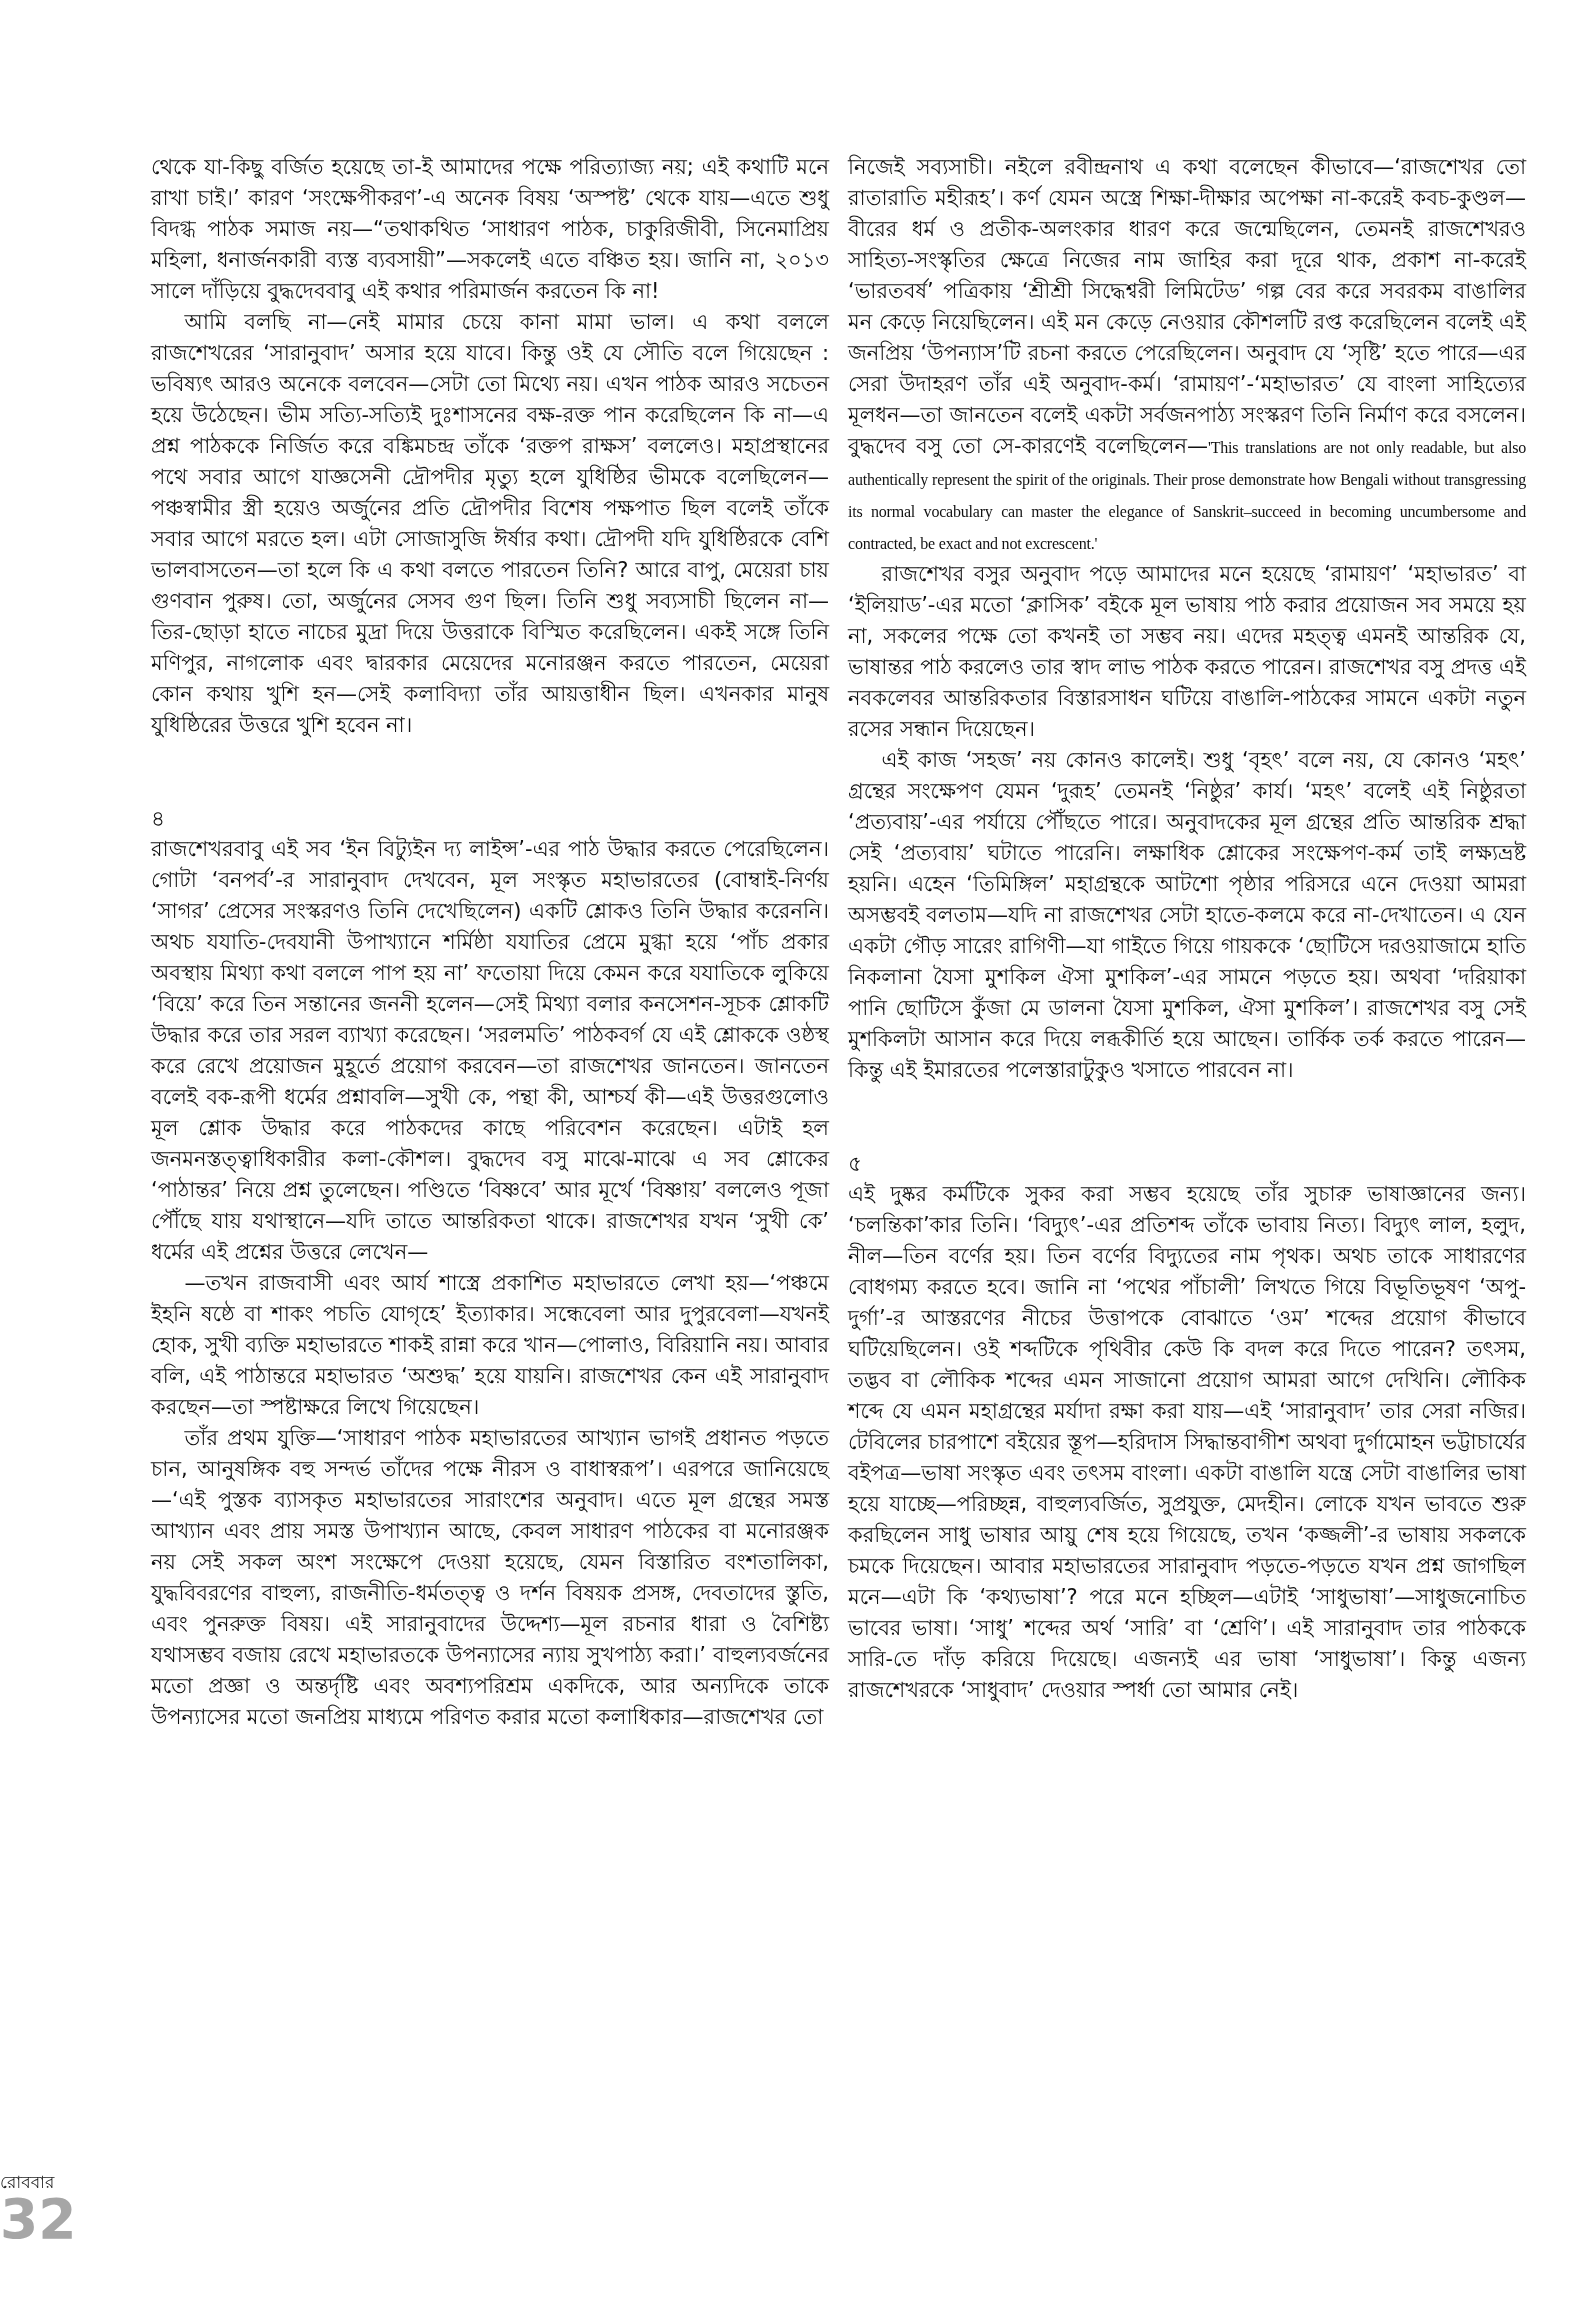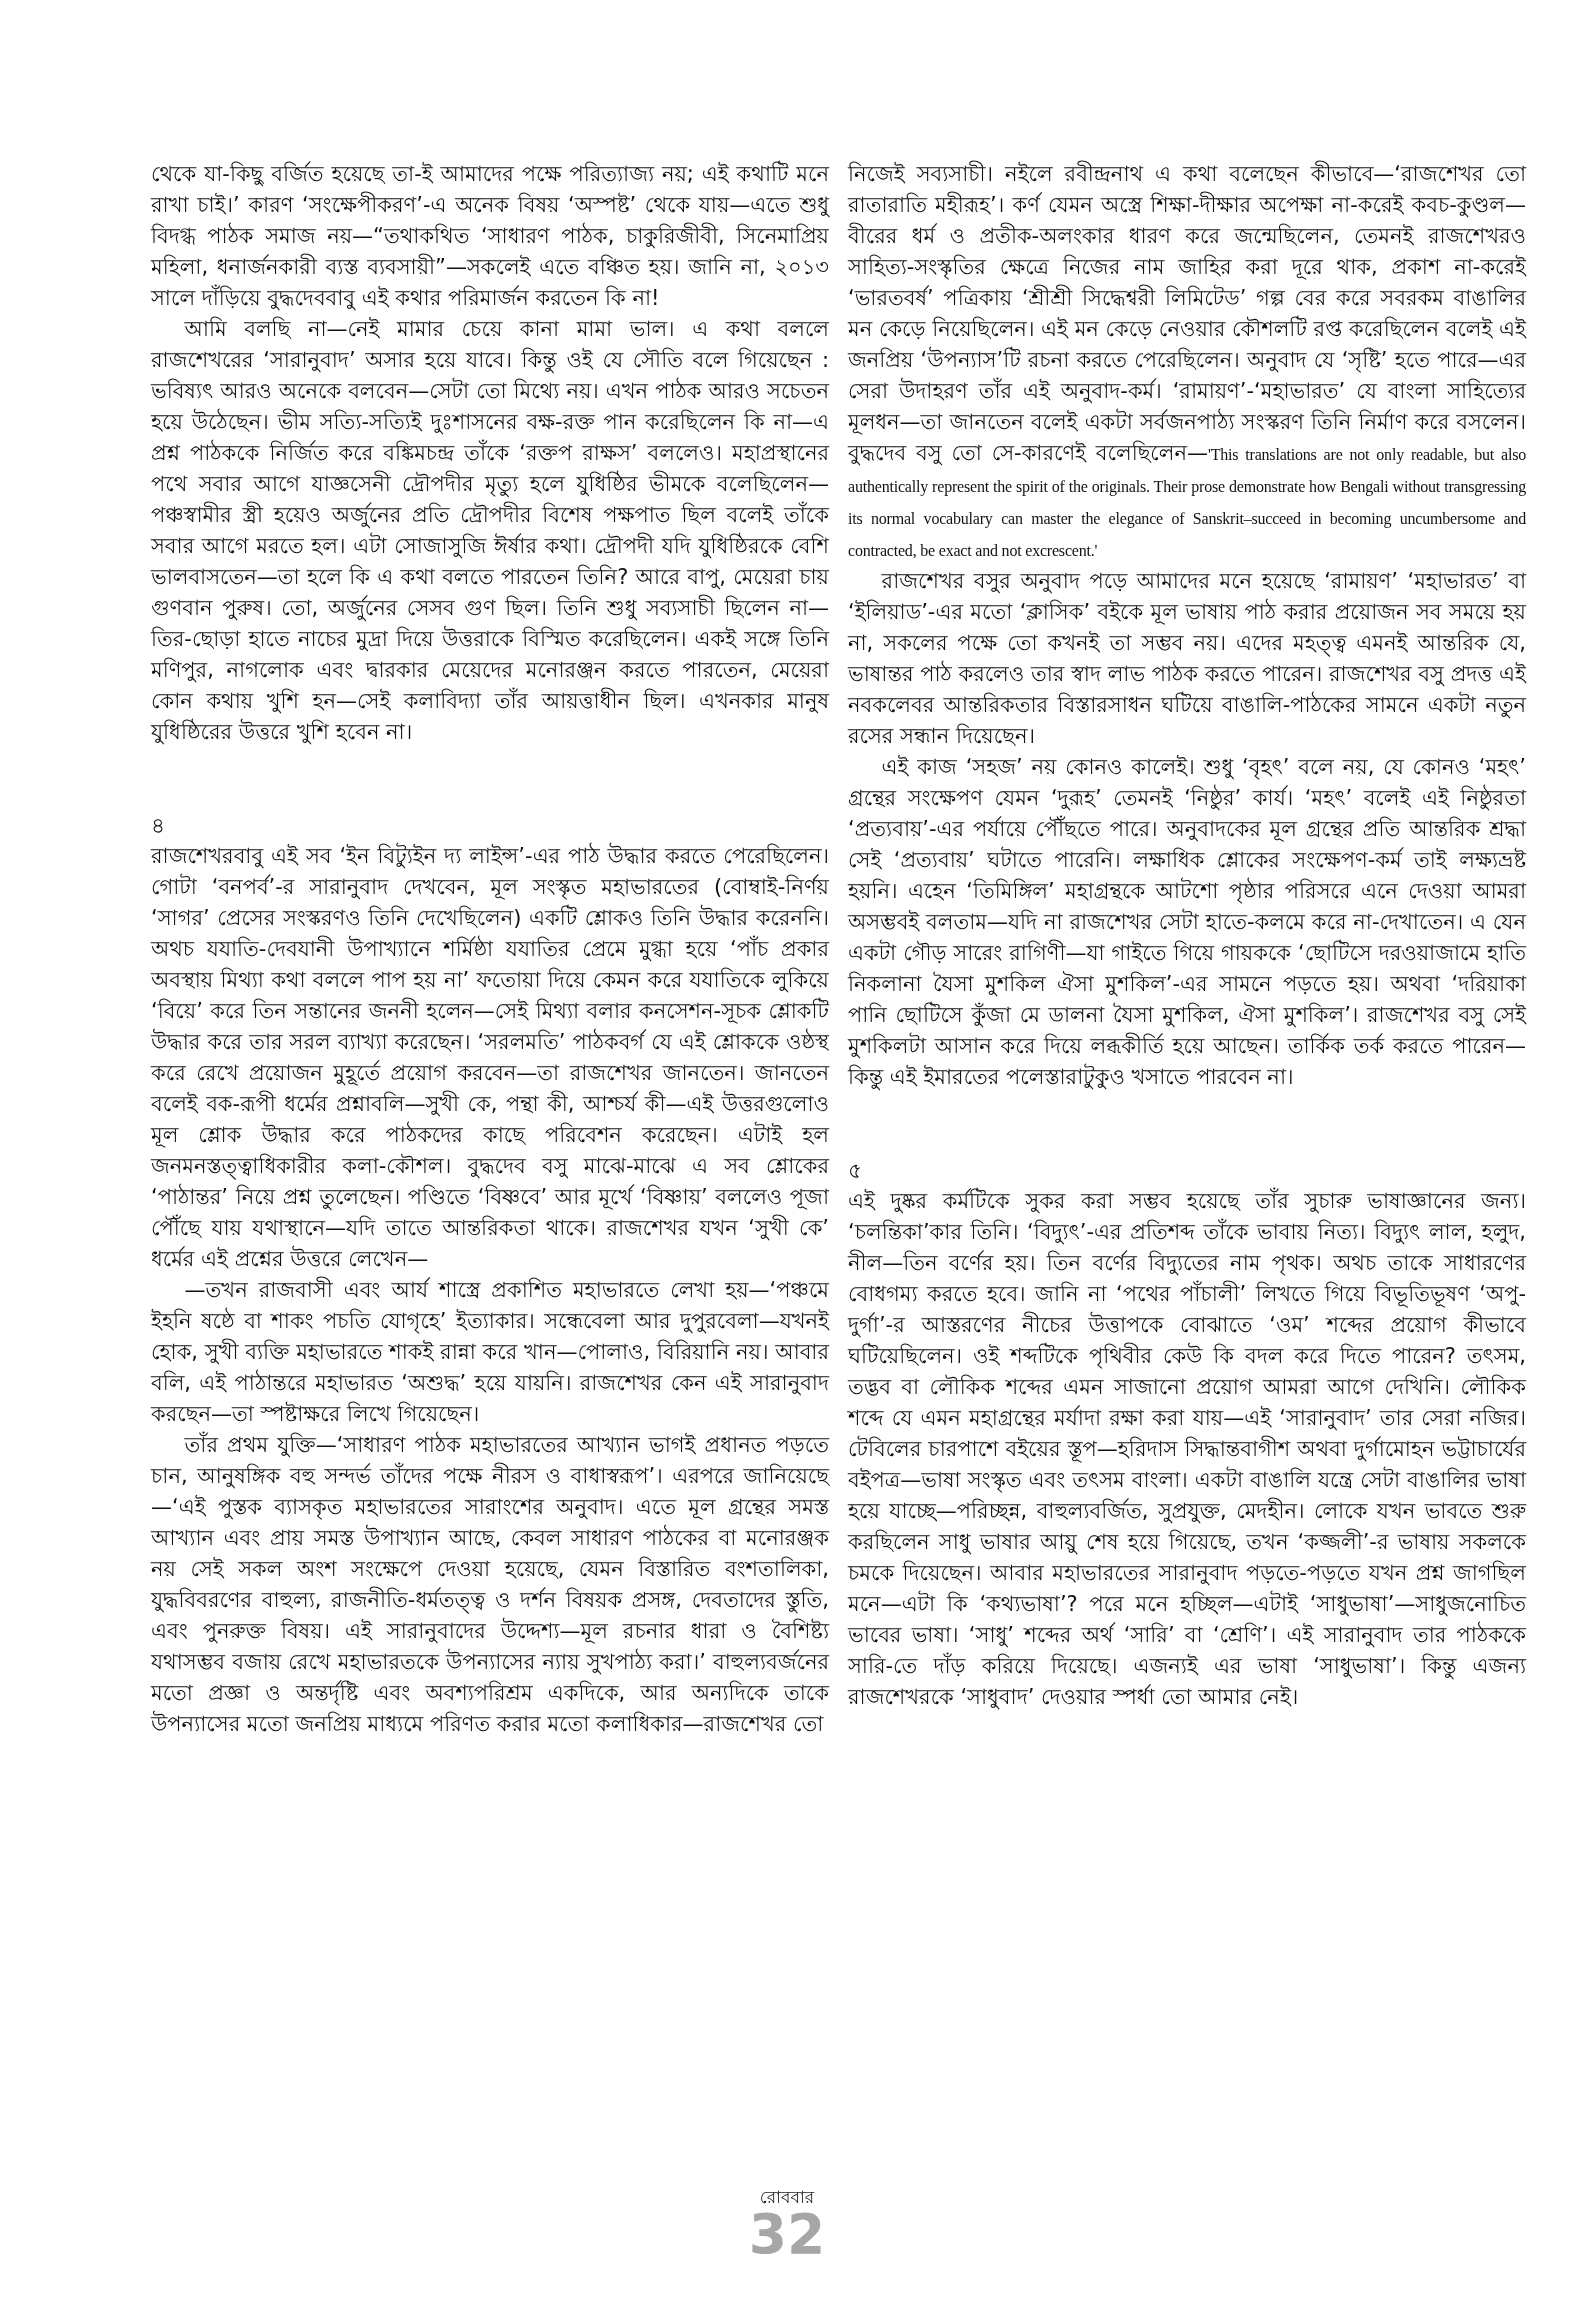--- a/index.html
+++ b/index.html
@@ -1,31 +1,31 @@
 <!DOCTYPE html>
 <html style="font-size:12.3px"><head>
 <meta charset="utf-8">
 <style>
   html, body { margin: 0; padding: 0; background: #ffffff; }
   body { width: 1574px; height: 2319px; position: relative; overflow: hidden; color: #111; }
-  .page { position: absolute; left: 0; top: 8px; width: 1574px; height: 1652px; background: #fff; }
+  .page { position: absolute; left: 0; top: 1px; width: 1574px; height: 1652px; background: #fff; }
   .col {
     position: absolute; top: 151px; width: 678px;
     font-family: "DejaVu Sans", "Liberation Sans", sans-serif;
     font-size: 21px; line-height: 31px; text-align: justify;
   }
   .col-left { left: 151px; }
   .col-right { left: 848px; }
   .col p { margin: 0; }
   .col p.indent { text-indent: 1.6em; }
   .col p.verse { padding-left: 1.6em; }
   .col .section-num { margin-top: 31px; font-size: 21.6px; line-height: 31px; }
   .col .en { font-family: "Liberation Serif", "DejaVu Serif", serif; font-size: 16px; letter-spacing: -0.2px; }
   .gap { height: 31px; }
-  .footer { position: absolute; left: 0; width: 1574px; top: 2171px; text-align: center; margin-top: 8px; }
+  .footer { position: absolute; left: 0; width: 1574px; top: 2171px; text-align: left; }
   .footer .label { font-family: "DejaVu Sans", sans-serif; font-size: 17px; color: #222; line-height: 20px; }
   .footer .num { font-family: "DejaVu Sans", sans-serif; font-size: 55px; line-height: 55px; color: #a6a6a6; font-weight: bold; }
 </style>
 </head>
 <body>
 
 <div class="page">
   <div class="col col-left">
     <p>থেকে যা-কিছু বর্জিত হয়েছে তা-ই আমাদের পক্ষে পরিত্যাজ্য নয়; এই কথাটি মনে রাখা চাই।’ কারণ ‘সংক্ষেপীকরণ’-এ অনেক বিষয় ‘অস্পষ্ট’ থেকে যায়—এতে শুধু বিদগ্ধ পাঠক সমাজ নয়—“তথাকথিত ‘সাধারণ পাঠক, চাকুরিজীবী, সিনেমাপ্রিয় মহিলা, ধনার্জনকারী ব্যস্ত ব্যবসায়ী”—সকলেই এতে বঞ্চিত হয়। জানি না, ২০১৩ সালে দাঁড়িয়ে বুদ্ধদেববাবু এই কথার পরিমার্জন করতেন কি না!</p>
     <p class="indent">আমি বলছি না—নেই মামার চেয়ে কানা মামা ভাল। এ কথা বললে রাজশেখরের ‘সারানুবাদ’ অসার হয়ে যাবে। কিন্তু ওই যে সৌতি বলে গিয়েছেন : ভবিষ্যৎ আরও অনেকে বলবেন—সেটা তো মিথ্যে নয়। এখন পাঠক আরও সচেতন হয়ে উঠেছেন। ভীম সত্যি-সত্যিই দুঃশাসনের বক্ষ-রক্ত পান করেছিলেন কি না—এ প্রশ্ন পাঠককে নির্জিত করে বঙ্কিমচন্দ্র তাঁকে ‘রক্তপ রাক্ষস’ বললেও। মহাপ্রস্থানের পথে সবার আগে যাজ্ঞসেনী দ্রৌপদীর মৃত্যু হলে যুধিষ্ঠির ভীমকে বলেছিলেন—পঞ্চস্বামীর স্ত্রী হয়েও অর্জুনের প্রতি দ্রৌপদীর বিশেষ পক্ষপাত ছিল বলেই তাঁকে সবার আগে মরতে হল। এটা সোজাসুজি ঈর্ষার কথা। দ্রৌপদী যদি যুধিষ্ঠিরকে বেশি ভালবাসতেন—তা হলে কি এ কথা বলতে পারতেন তিনি? আরে বাপু, মেয়েরা চায় গুণবান পুরুষ। তো, অর্জুনের সেসব গুণ ছিল। তিনি শুধু সব্যসাচী ছিলেন না—তির-ছোড়া হাতে নাচের মুদ্রা দিয়ে উত্তরাকে বিস্মিত করেছিলেন। একই সঙ্গে তিনি মণিপুর, নাগলোক এবং দ্বারকার মেয়েদের মনোরঞ্জন করতে পারতেন, মেয়েরা কোন কথায় খুশি হন—সেই কলাবিদ্যা তাঁর আয়ত্তাধীন ছিল। এখনকার মানুষ যুধিষ্ঠিরের উত্তরে খুশি হবেন না।</p>

